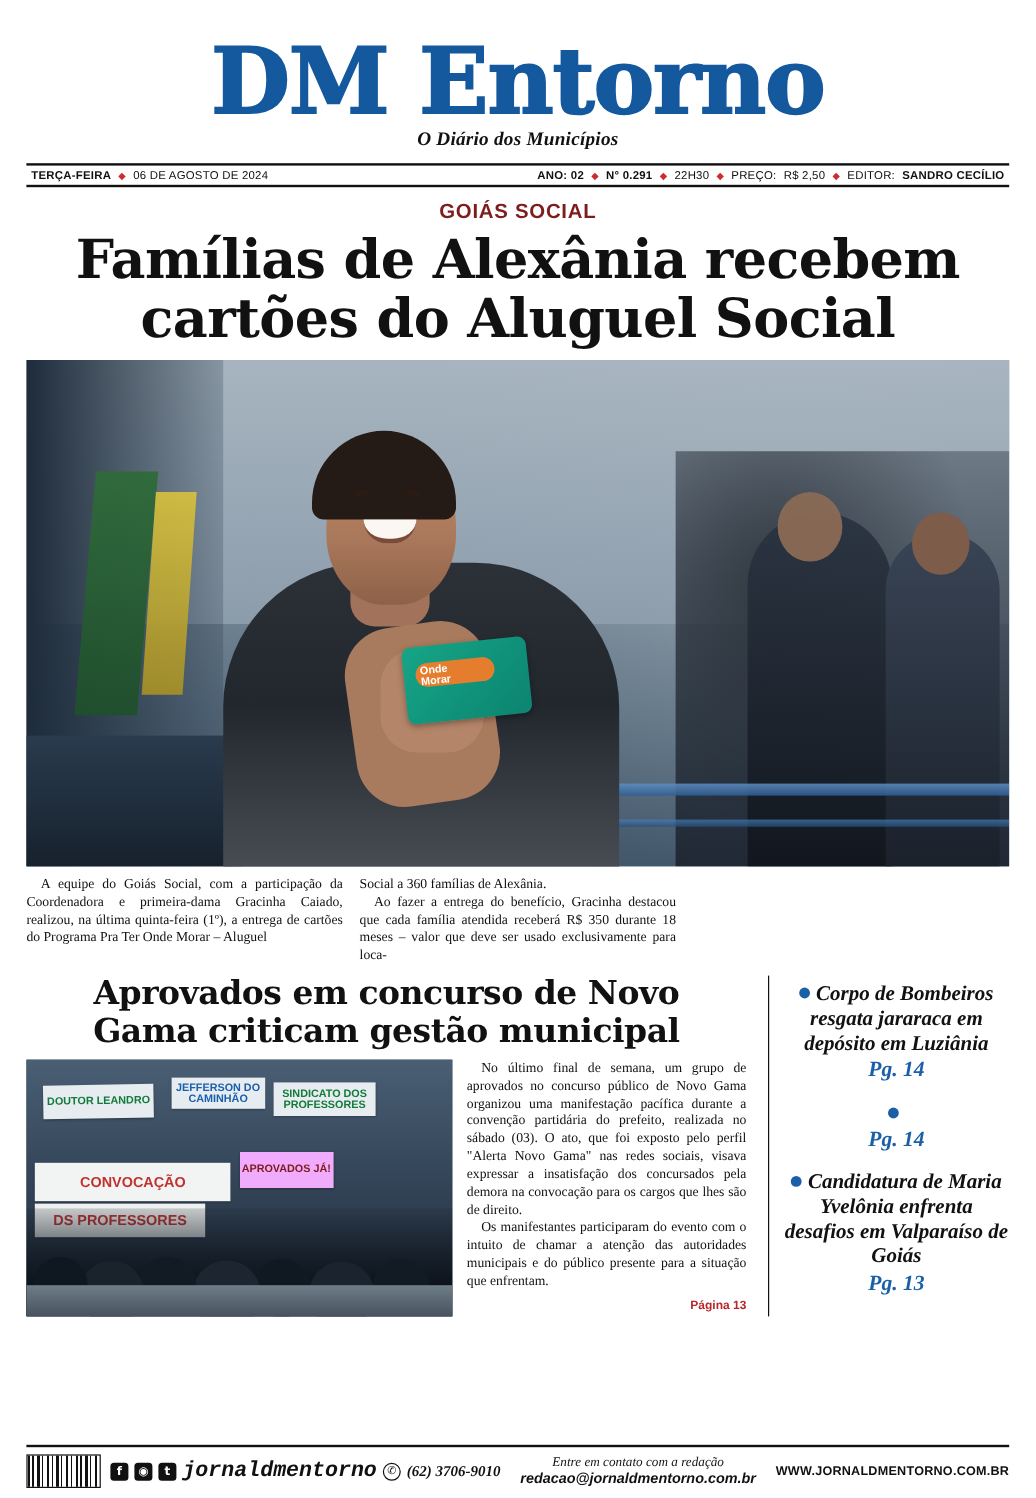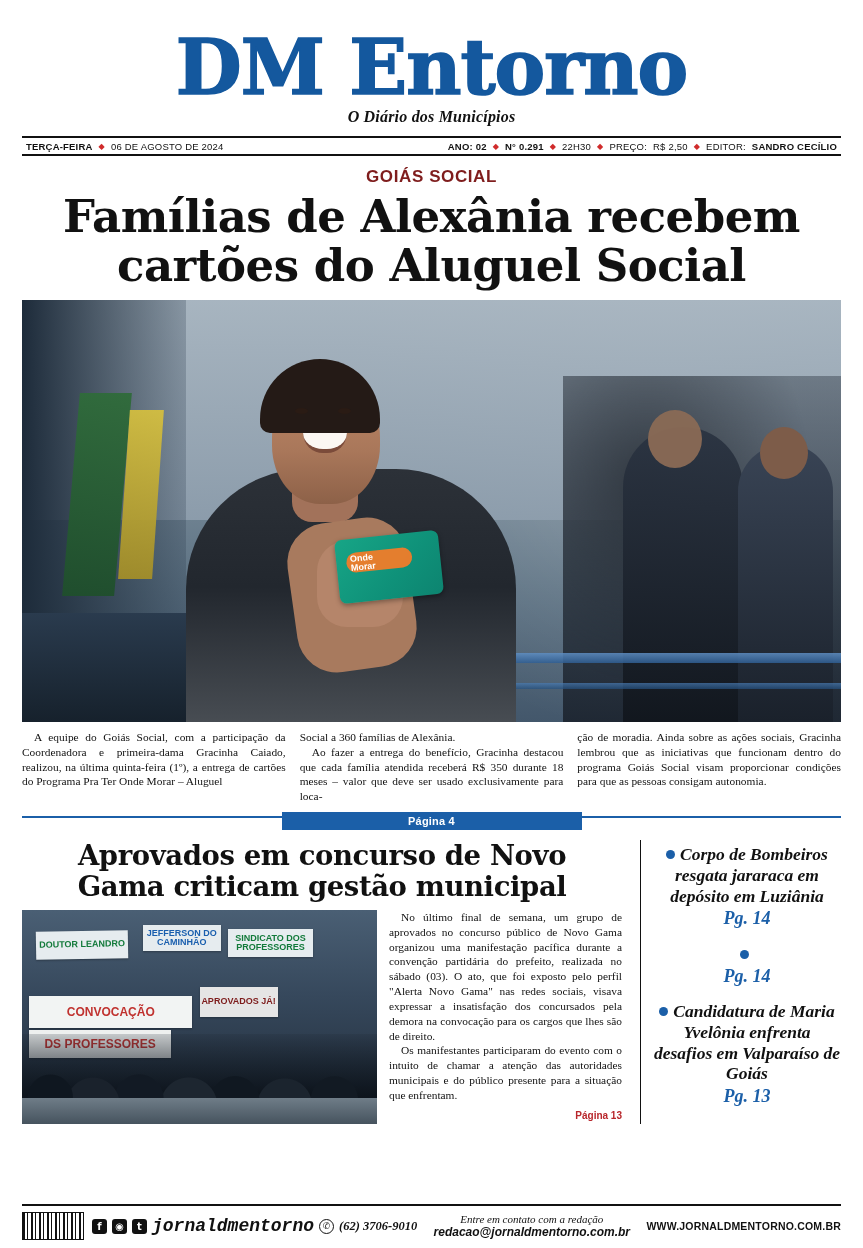--- a/index.html
+++ b/index.html
@@ -297,21 +297,21 @@
     font-family:"Liberation Sans",sans-serif; font-weight:700;
     display:flex; align-items:center; justify-content:center;
     font-size:9px; text-align:center; line-height:1.0;
     box-shadow: 0 1px 2px rgba(0,0,0,.3);
   }
   .sp-b1 { left:4%;  top:10%; width:26%; height:13%; transform:rotate(-1deg); color:#127a3a; }
   .sp-b2 { left:34%; top:7%;  width:22%; height:12%; color:#1a5fae; }
   .sp-b3 { left:58%; top:9%;  width:24%; height:13%; color:#127a3a; }
   .sp-b4 { left:2%;  top:40%; width:46%; height:15%; background:#f2f4f3; color:#c0322f; font-size:12px; }
   .sp-b5 { left:2%;  top:56%; width:40%; height:13%; background:#eef0ef; color:#c0322f; font-size:12px; }
-  .sp-b6 { left:50%; top:36%; width:22%; height:14%; background:#e5e5e5; color:#7d1b1b; }
+  .sp-b6 { left:50%; top:36%; width:22%; height:14%; background:#f0abfc; color:#7d1b1b; }
   .sp-crowd {
     position:absolute; left:0; bottom:0; width:100%; height:42%;
     background:
       radial-gradient(circle at 8% 70%, #0f1720 0 22px, transparent 23px),
       radial-gradient(circle at 20% 78%, #1a222c 0 26px, transparent 27px),
       radial-gradient(circle at 33% 72%, #121a24 0 24px, transparent 25px),
       radial-gradient(circle at 47% 80%, #1d2630 0 28px, transparent 29px),
       radial-gradient(circle at 60% 74%, #101821 0 24px, transparent 25px),
       radial-gradient(circle at 74% 80%, #1b242e 0 27px, transparent 28px),
       radial-gradient(circle at 88% 73%, #121a23 0 23px, transparent 24px),
@@ -477,30 +477,22 @@
   </div>
 
   <div class="lead-body">
     <div>
       <p class="first">A equipe do Goiás Social, com a participação da Coordenadora e primeira-dama Gracinha Caiado, realizou, na última quinta-feira (1º), a entrega de cartões do Programa Pra Ter Onde Morar – Aluguel</p>
     </div>
     <div>
       <p style="text-indent:0">Social a 360 famílias de Alexânia.</p>
       <p>Ao fazer a entrega do benefício, Gracinha destacou que cada família atendida receberá R$ 350 durante 18 meses – valor que deve ser usado exclusivamente para loca-</p>
     </div>
-    <div>
-      <p style="text-indent:0">ção de moradia. Ainda sobre as ações sociais, Gracinha lembrou que as iniciativas que funcionam dentro do programa Goiás Social visam proporcionar condições para que as pessoas consigam autonomia.</p>
-    </div>
-  </div>
-
-  <div class="pagebar-wrap">
-    <div class="rule"></div>
-    <div class="pagebar" style="width:300px;">Página 4</div>
-    <div class="rule"></div>
-  </div>
+  </div>
+
 
   <div class="lower">
 
     <div>
       <div class="sec-headline">
         <div>Aprovados em concurso de Novo</div>
         <div>Gama criticam gestão municipal</div>
       </div>
 
       <div class="sec-grid">

